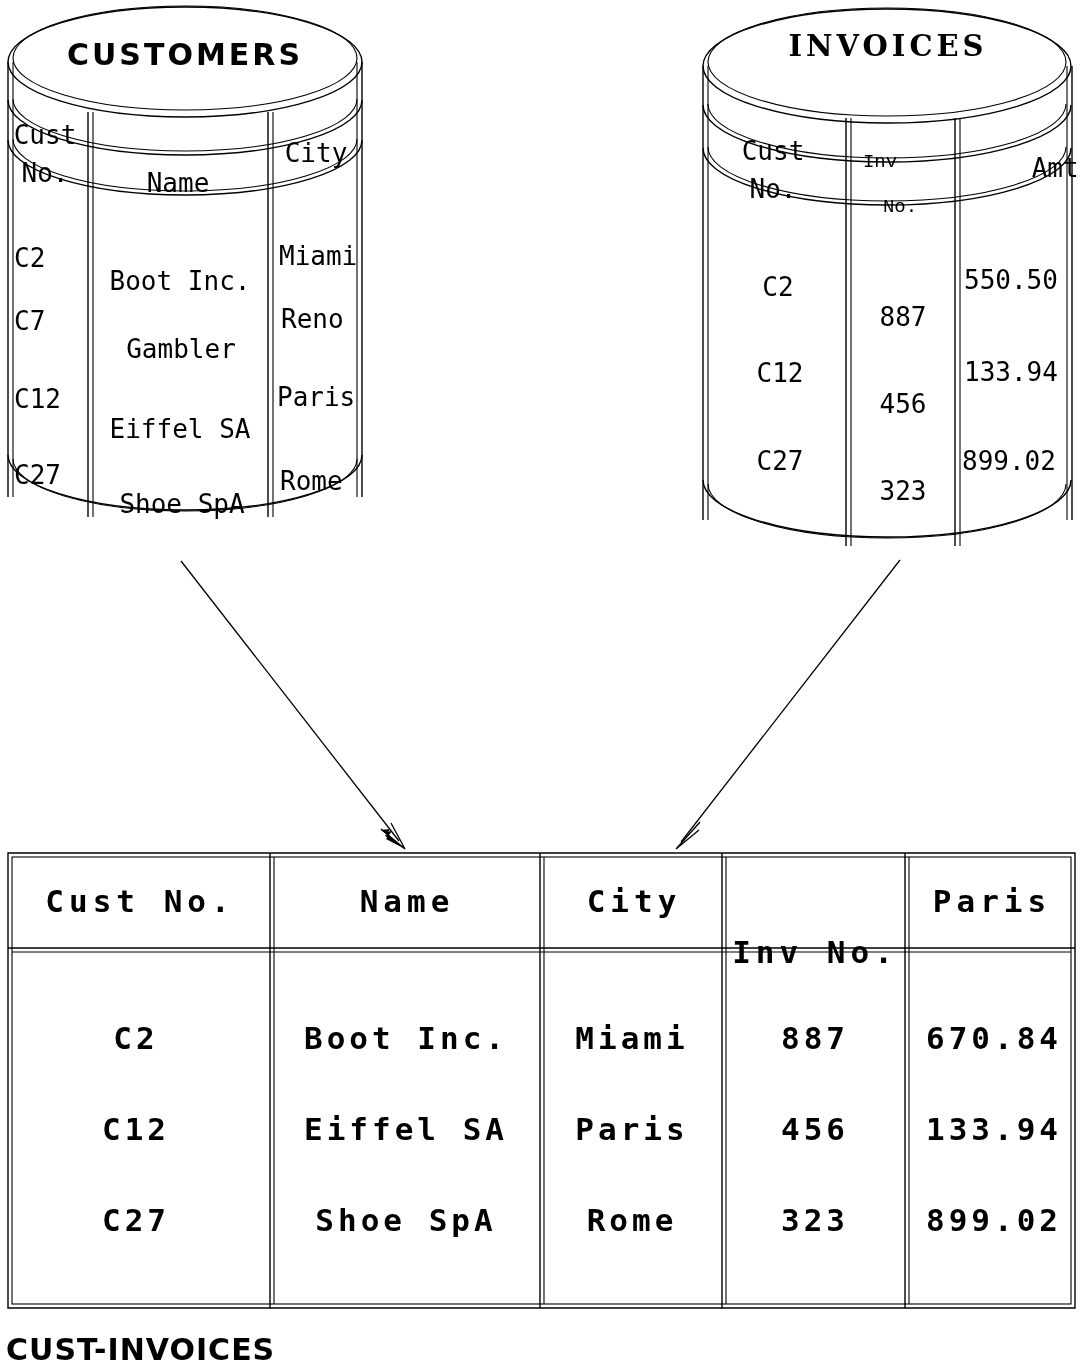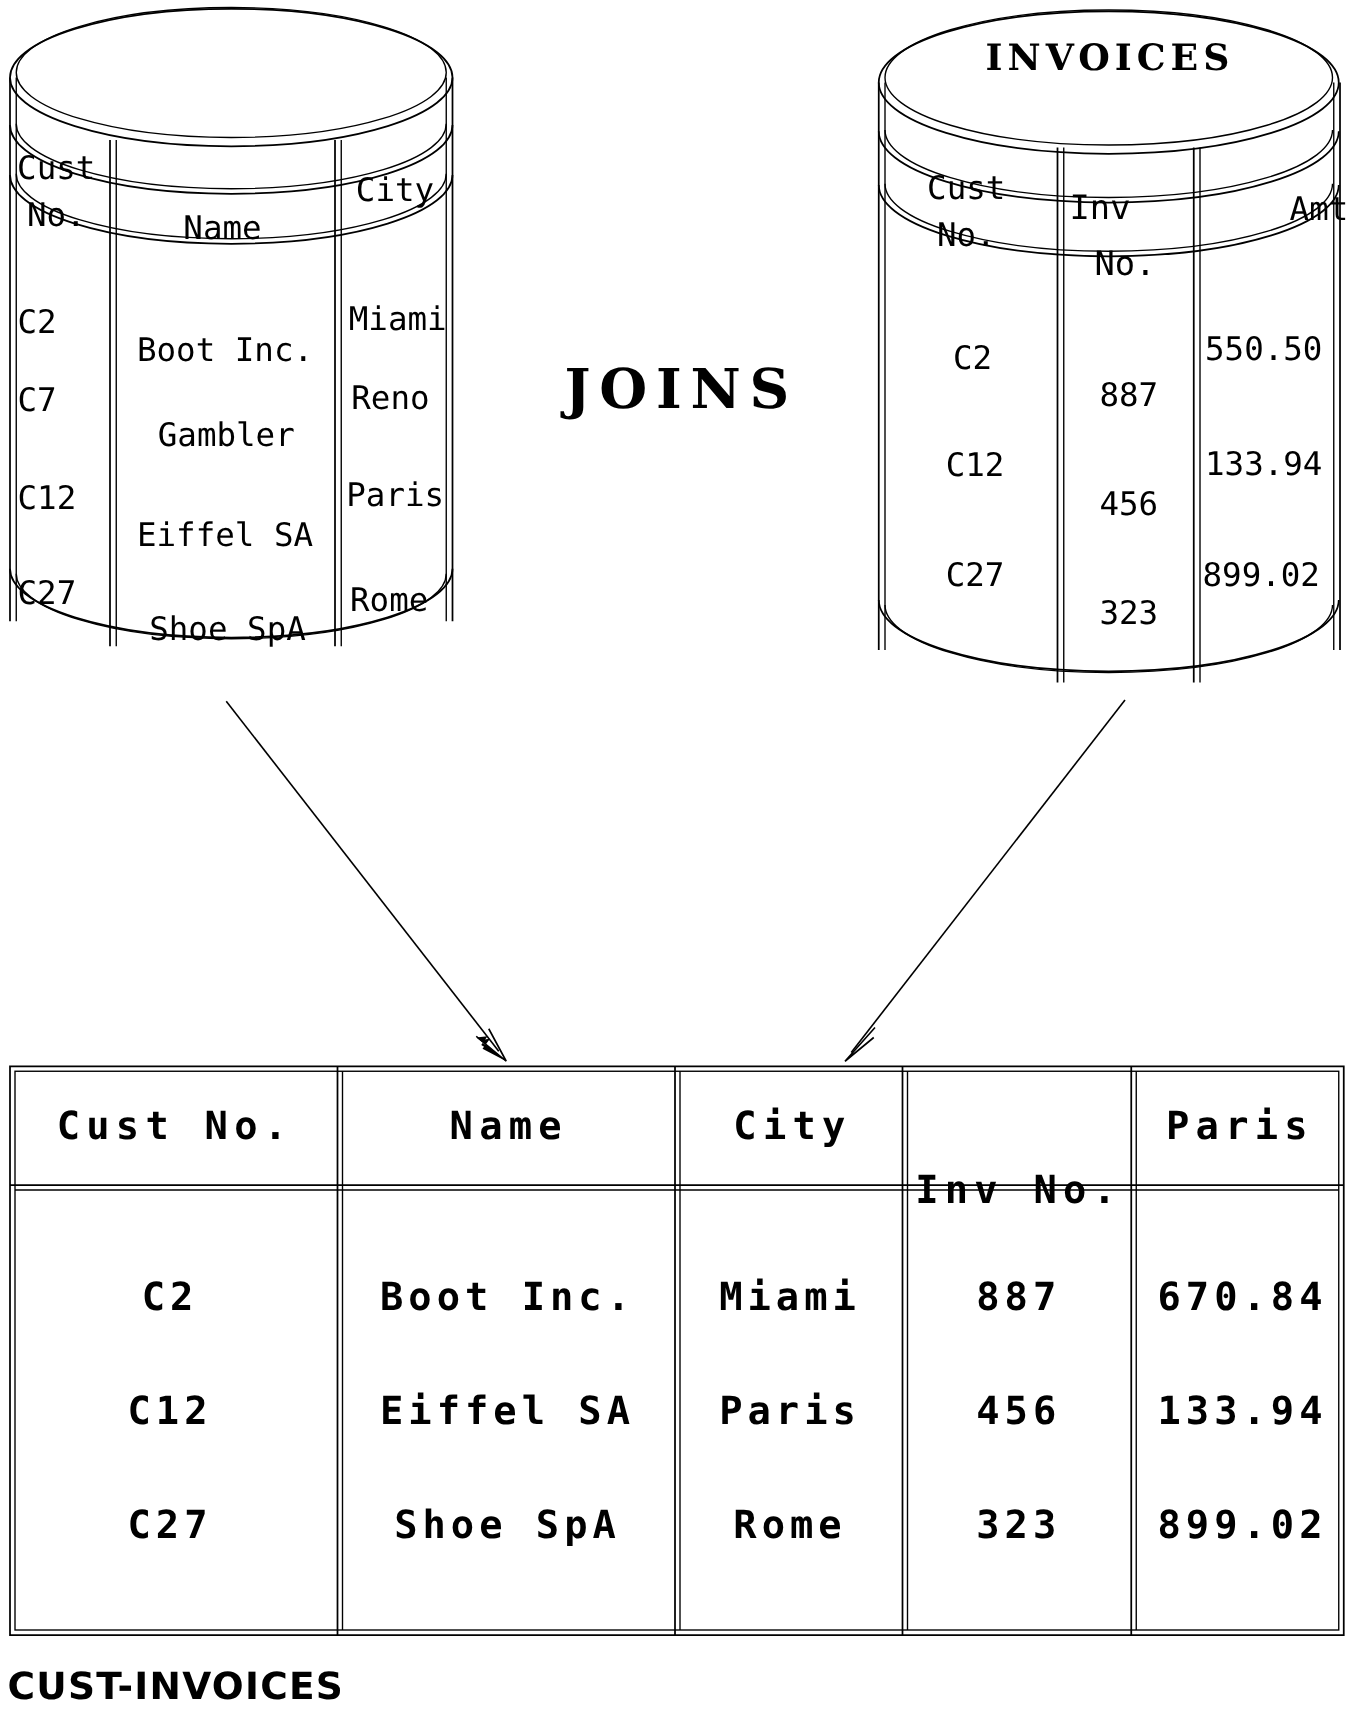--- a/index.html
+++ b/index.html
@@ -55,21 +55,22 @@
     color: #000;
   }
   
   .cyl-cell {
     font-family: "DejaVu Sans Mono", "Liberation Mono", monospace;
     font-size: 26px;
     font-weight: 400;
     letter-spacing: 0px;
   }
   .cyl-cell.small {
-    font-size: 27px;
+    font-size: 19px;
+    font-family: Liberation Mono, monospace;
   }
   
   .cyl-title {
     font-family: "DejaVu Sans", "Liberation Sans", sans-serif;
     font-size: 30px;
     font-weight: 700;
     letter-spacing: 3px;
   }
   .cyl-title.serifish {
     font-family: "DejaVu Serif", "Liberation Serif", serif;
@@ -179,20 +180,21 @@
       <path class="stroke-thin" d="M 274 857 L 274 1304"></path>
       <path class="stroke" d="M 540 853 L 540 1308"></path>
       <path class="stroke-thin" d="M 544 857 L 544 1304"></path>
       <path class="stroke" d="M 722 853 L 722 1308"></path>
       <path class="stroke-thin" d="M 726 857 L 726 1304"></path>
       <path class="stroke" d="M 905 853 L 905 1308"></path>
       <path class="stroke-thin" d="M 909 857 L 909 1304"></path>
     </g>
   </svg>
 
+  <div class="txt cyl-title ctr" style="left:185px; top:40px;">CUSTOMERS</div>
 
   <div class="txt cyl-cell ctr" style="left:45px; top:122px;">Cust</div>
   <div class="txt cyl-cell ctr" style="left:45px; top:160px;">No.</div>
   <div class="txt cyl-cell ctr" style="left:178px; top:170px;">Name</div>
   <div class="txt cyl-cell ctr" style="left:316px; top:140px;">City</div>
 
   <div class="txt cyl-cell" style="left:14px; top:245px;">C2</div>
   <div class="txt cyl-cell ctr" style="left:180px; top:268px;">Boot Inc.</div>
   <div class="txt cyl-cell" style="left:279px; top:243px;">Miami</div>
 
@@ -221,21 +223,20 @@
   <div class="txt cyl-cell" style="left:964px; top:267px;">550.50</div>
 
   <div class="txt cyl-cell ctr" style="left:780px; top:360px;">C12</div>
   <div class="txt cyl-cell ctr" style="left:903px; top:391px;">456</div>
   <div class="txt cyl-cell" style="left:964px; top:359px;">133.94</div>
 
   <div class="txt cyl-cell ctr" style="left:780px; top:448px;">C27</div>
   <div class="txt cyl-cell ctr" style="left:903px; top:478px;">323</div>
   <div class="txt cyl-cell" style="left:962px; top:448px;">899.02</div>
 
-  <div class="txt bigword ctr" style="left:545px; top:290px;">JOINS</div>
 
   <div class="txt tbl-head ctr" style="left:140px; top:886px;">Cust No.</div>
   <div class="txt tbl-head ctr" style="left:407px; top:886px;">Name</div>
   <div class="txt tbl-head ctr" style="left:634px; top:886px;">City</div>
   <div class="txt tbl-head ctr" style="left:815px; top:937px;">Inv No.</div>
   <div class="txt tbl-head ctr" style="left:992px; top:886px;">Paris</div>
 
   <div class="txt tbl-cell ctr" style="left:136px; top:1023px;">C2</div>
   <div class="txt tbl-cell ctr" style="left:406px; top:1023px;">Boot Inc.</div>
   <div class="txt tbl-cell ctr" style="left:632px; top:1023px;">Miami</div>

